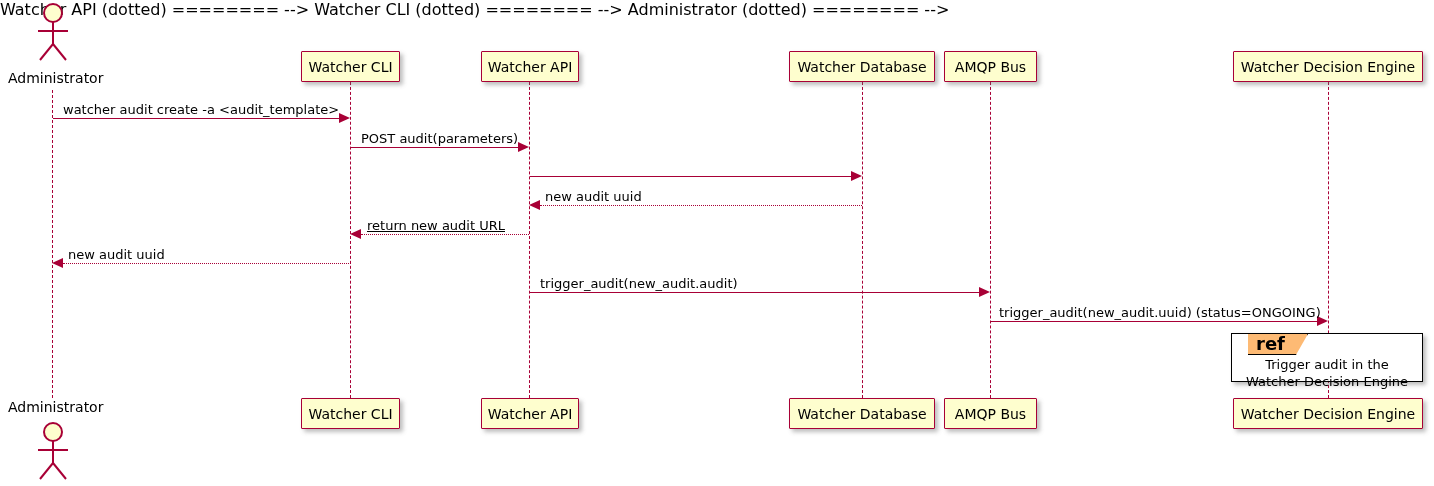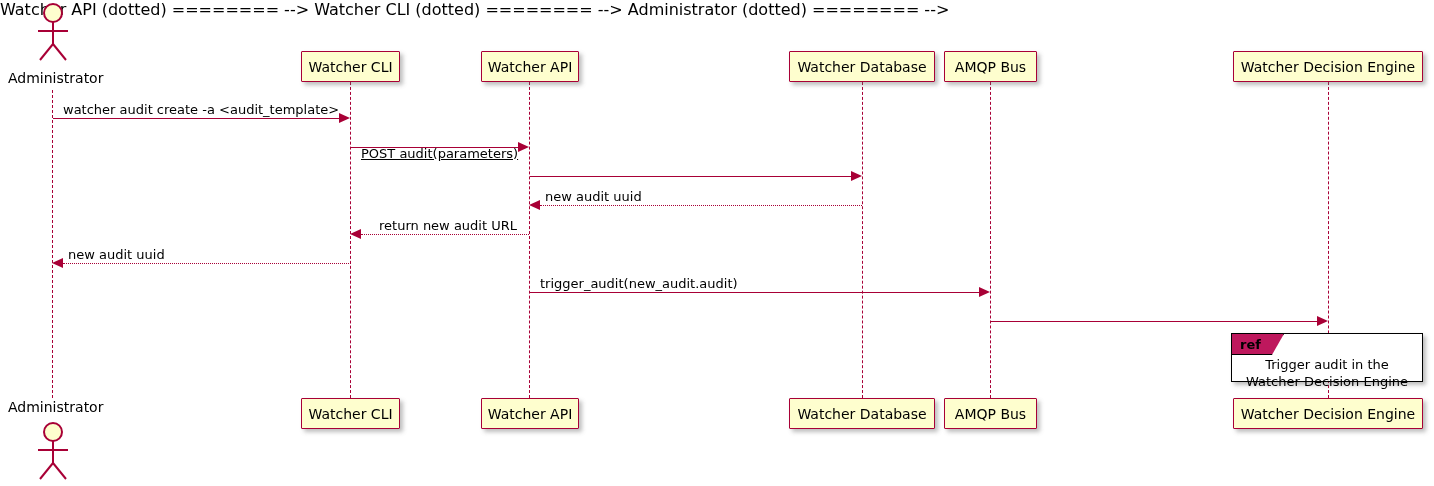--- a/index.html
+++ b/index.html
@@ -87,29 +87,29 @@
   
   .ref-box {
     position: absolute;
     box-sizing: border-box;
     background: #FFFFFF;
     border: 1.5px solid #000000;
     box-shadow: 3px 3px 4px rgba(100,100,100,0.42);
   }
   .ref-tab {
     position: absolute;
-    left: 0;
+    left: 16px;
     top: 0;
     height: 20px;
     padding-left: 8px;
     padding-right: 22px;
-    background: #be185d;
+    background: #fdba74;
     border-right: 1.5px solid #000000;
     border-bottom: 1.5px solid #000000;
-    font-size: 13px;
+    font-size: 18px;
     font-weight: bold;
     color: #000000;
     display: flex;
     align-items: center;
     line-height: 1;
     clip-path: polygon(0 0, 100% 0, calc(100% - 12px) 100%, 0 100%);
   }
   .ref-body {
     position: absolute;
     left: 0;
@@ -162,49 +162,50 @@
   </div>
 
   
   <div class="msg-line" style="left:53px; top:118px; width:288px;"></div>
   <div class="arrow-head right" style="left:339px; top:113px;"></div>
   <div class="msg-label" style="left:63px; top:103px;">watcher audit create -a &lt;audit_template&gt;</div>
 
   
   <div class="msg-line" style="left:351px; top:147px; width:169px;"></div>
   <div class="arrow-head right" style="left:518px; top:142px;"></div>
-  <div class="msg-label" style="left:361px; top:147px;text-decoration:underline;">POST audit(parameters)</div>
+  <div class="msg-label" style="left:361px; top:132px;">POST audit(parameters)</div>
 
   
   <div class="msg-line" style="left:530px; top:176px; width:323px;"></div>
   <div class="arrow-head right" style="left:851px; top:171px;"></div>
 
    Watcher API (dotted) ======== --&gt;
   <div class="msg-line dotted" style="left:540px; top:205px; width:322px;"></div>
   <div class="arrow-head left" style="left:529px; top:200px;"></div>
   <div class="msg-label" style="left:545px; top:190px;">new audit uuid</div>
 
    Watcher CLI (dotted) ======== --&gt;
   <div class="msg-line dotted" style="left:361px; top:234px; width:168px;"></div>
   <div class="arrow-head left" style="left:350px; top:229px;"></div>
-  <div class="msg-label" style="left:379px; top:219px;">return new audit URL</div>
+  <div class="msg-label" style="left:367px; top:219px;text-decoration:underline;">return new audit URL</div>
 
    Administrator (dotted) ======== --&gt;
   <div class="msg-line dotted" style="left:63px; top:263px; width:288px;"></div>
   <div class="arrow-head left" style="left:52px; top:258px;"></div>
   <div class="msg-label" style="left:68px; top:248px;">new audit uuid</div>
 
   
   <div class="msg-line" style="left:530px; top:292px; width:451px;"></div>
   <div class="arrow-head right" style="left:979px; top:287px;"></div>
   <div class="msg-label" style="left:540px; top:277px;">trigger_audit(new_audit.audit)</div>
 
   
   <div class="msg-line" style="left:991px; top:321px; width:328px;"></div>
   <div class="arrow-head right" style="left:1317px; top:316px;"></div>
+  <div class="msg-label" style="left:999px; top:306px;">trigger_audit(new_audit.uuid) (status=ONGOING)</div>
 
   
   <div class="ref-box" style="left:1231px; top:333px; width:192px; height:49px;">
     <div class="ref-tab">ref</div>
     <div class="ref-body">
       <div>Trigger audit in the</div>
       <div>Watcher Decision Engine</div>
     </div>
   </div>
 

